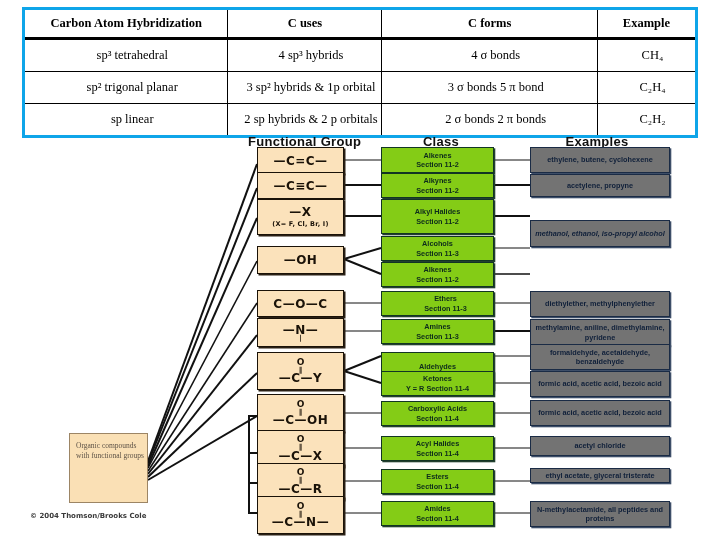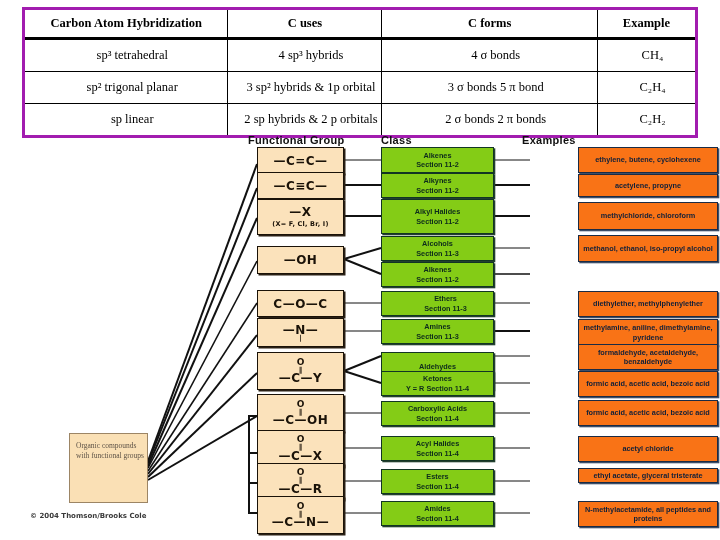--- a/index.html
+++ b/index.html
@@ -14,21 +14,21 @@
     overflow: hidden;
     font-family: "Liberation Sans", sans-serif;
   }
 
   
   #hyb-table-wrap {
     position: absolute;
     left: 22px;
     top: 7px;
     width: 676px;
-    border: 3px solid #a21caf;
+    border: 3px solid #0ea5e9;
     box-sizing: border-box;
     background: #fff;
   }
   table.hyb {
     border-collapse: collapse;
     width: 100%;
     font-family: "Liberation Serif", serif;
   }
   table.hyb th, table.hyb td {
     border: 1px solid #000;
@@ -68,25 +68,25 @@
     width: 720px;
     height: 412px;
   }
   #diagram svg.lines {
     position: absolute;
     left: 0; top: 0;
     width: 720px; height: 412px;
   }
   .col-head {
     position: absolute;
-    font-size: 11px;
+    font-size: 13px;
     font-weight: bold;
     color: #111;
     letter-spacing: 0.3px;
-    text-align: left;
+    text-align: center;
     white-space: nowrap;
   }
   #head-fg { left: 248px; top: 6px; width: 98px; }
   #head-cl { left: 381px; top: 6px; width: 120px; }
   #head-ex { left: 522px; top: 6px; width: 150px; }
 
   .root-box {
     position: absolute;
     left: 69px;
     top: 305px;
@@ -136,35 +136,34 @@
     text-align: center;
     display: flex;
     align-items: center;
     justify-content: center;
     box-shadow: 1.3px 1.3px 0 #23402f;
     left: 381px;
     width: 113px;
   }
   .ex-box {
     position: absolute;
-    background: #f97316;
+    background: #737373;
     border: 1.3px solid #1a2b45;
     box-sizing: border-box;
     color: #10203a;
     font-size: 7.3px;
     font-weight: bold;
     line-height: 1.25;
     text-align: center;
     display: flex;
     align-items: center;
     justify-content: center;
     box-shadow: 1.3px 1.3px 0 #3d4e68;
     left: 530px;
     width: 140px;
-    margin-left: 48px;
   }
   .copyright {
     position: absolute;
     left: 30px;
     top: 384px;
     font-size: 7px;
     font-weight: bold;
     color: #3a3a3a;
     font-family: "DejaVu Sans", sans-serif;
   }
@@ -391,25 +390,24 @@
   </div>
   <div class="cls-box" style="top:373px;height:25px;">
     <div>
       <div>Amides</div>
       <div>Section 11-4</div>
     </div>
   </div>
 
   <div class="ex-box" style="top:19px;height:26px;">ethylene, butene, cyclohexene</div>
   <div class="ex-box" style="top:46px;height:23px;">acetylene, propyne</div>
-  <div class="ex-box" style="top:74px;height:28px;">methylchloride, chloroform</div>
-  <div class="ex-box" style="top:107px;height:27px;">methanol, ethanol, iso-propyl alcohol</div>
+  <div class="ex-box" style="top:92px;height:27px;font-style:italic;">methanol, ethanol, iso-propyl alcohol</div>
   <div class="ex-box" style="top:163px;height:26px;">diethylether, methylphenylether</div>
   <div class="ex-box" style="top:191px;height:27px;">methylamine, aniline, dimethylamine, pyridene</div>
   <div class="ex-box" style="top:216px;height:26px;">formaldehyde, acetaldehyde, benzaldehyde</div>
   <div class="ex-box" style="top:243px;height:26px;">formic acid, acetic acid, bezoic acid</div>
   <div class="ex-box" style="top:272px;height:26px;">formic acid, acetic acid, bezoic acid</div>
-  <div class="ex-box" style="top:308px;height:26px;text-align:center;">acetyl chloride</div>
+  <div class="ex-box" style="top:308px;height:20px;text-align:center;">acetyl chloride</div>
   <div class="ex-box" style="top:340px;height:15px;">ethyl acetate, glyceral tristerate</div>
   <div class="ex-box" style="top:373px;height:26px;">N-methylacetamide, all peptides and proteins</div>
 
   <div class="copyright">© 2004 Thomson/Brooks Cole</div>
 </div>
 
 </body></html>

